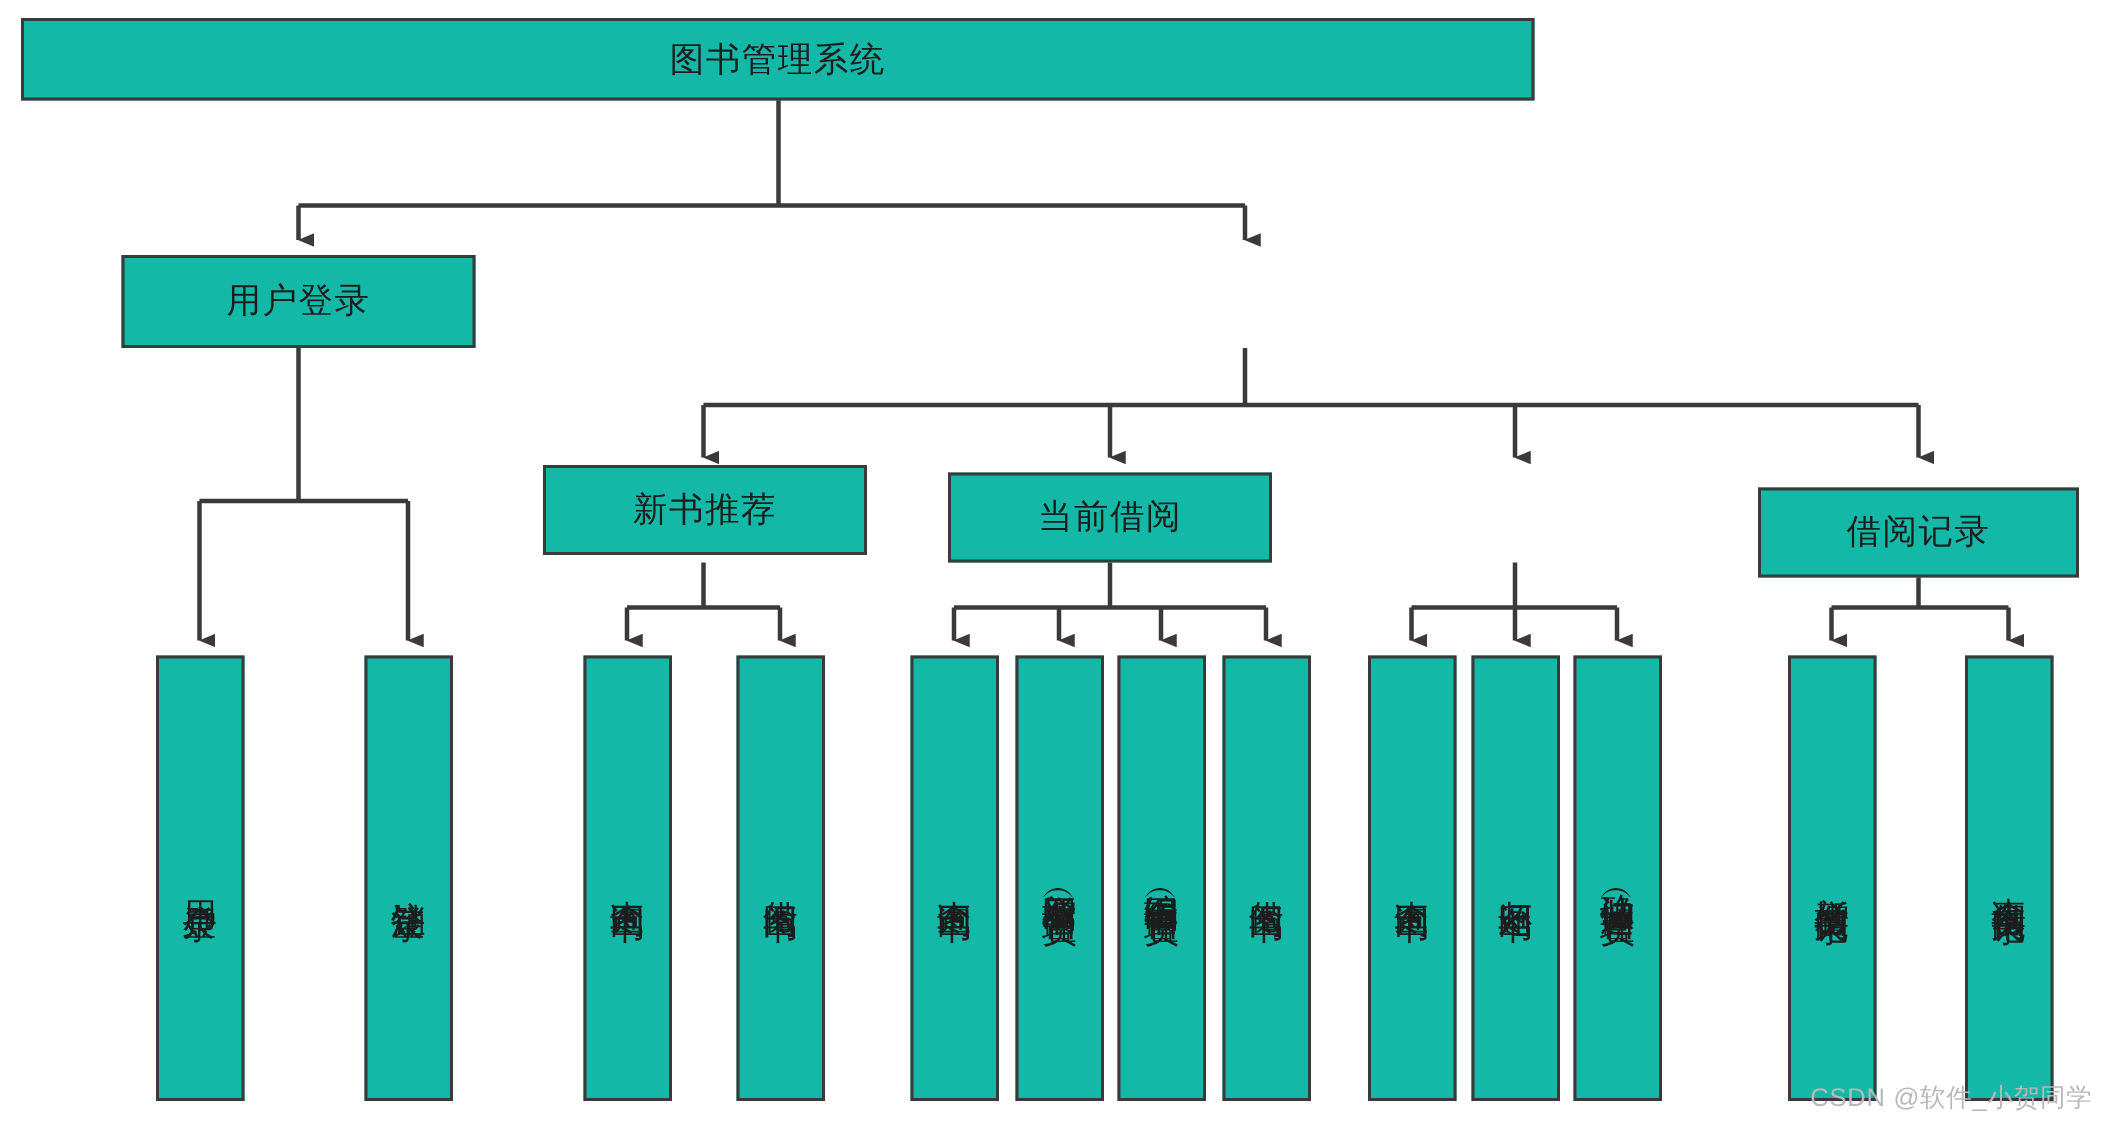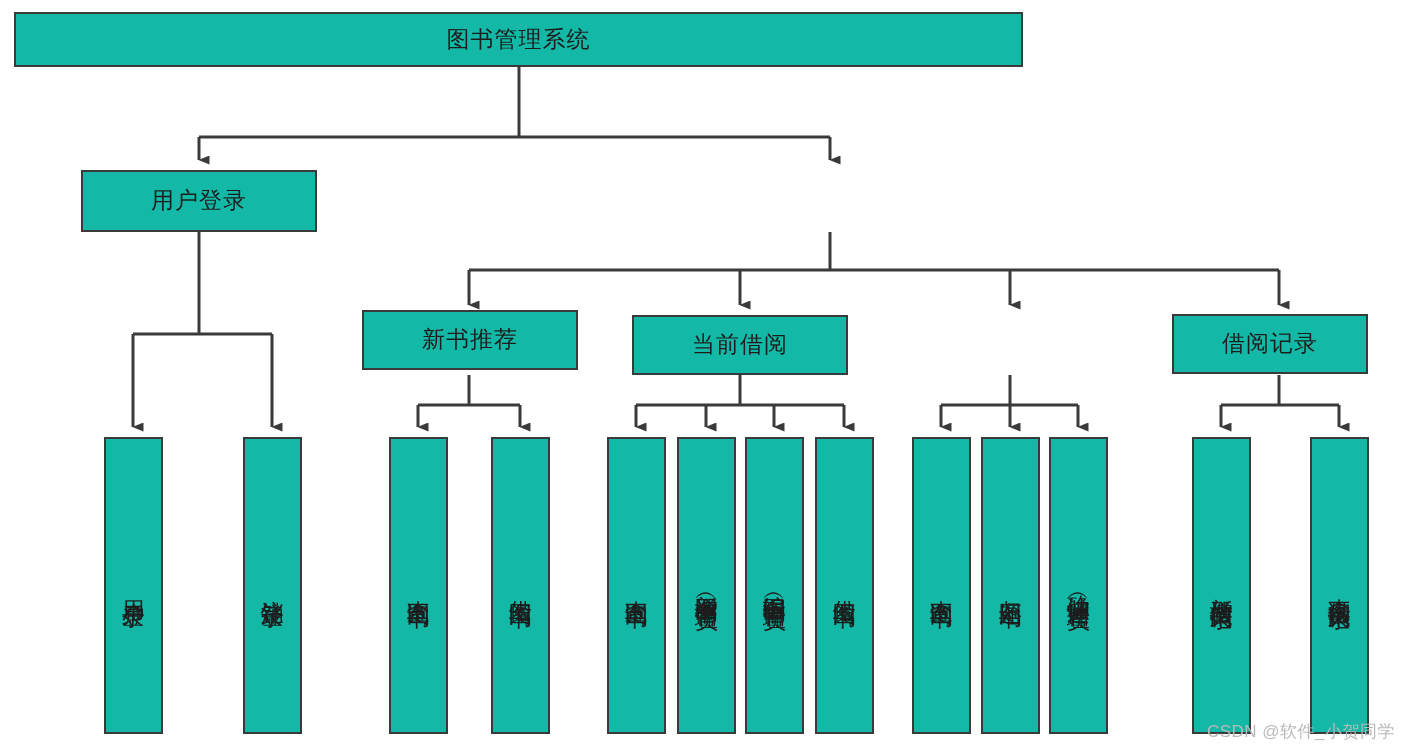--- a/index.html
+++ b/index.html
@@ -137,21 +137,21 @@
 
   <div class="node-box horizontal" style="left:362px; top:310px; width:216px; height:60px;">
     <span>新书推荐</span>
   </div>
 
   <div class="node-box horizontal" style="left:632px; top:315px; width:216px; height:60px;">
     <span>当前借阅</span>
   </div>
 
 
-  <div class="node-box horizontal" style="left:1172px; top:314px; width:196px; height:60px;">
+  <div class="node-box horizontal" style="left:1172px; top:325px; width:214px; height:60px;">
     <span>借阅记录</span>
   </div>
 
   <div class="node-box vertical" style="left:104px; top:437px; width:59px; height:297px;">
     <span class="v-label">用户登录</span>
   </div>
 
   <div class="node-box vertical" style="left:243px; top:437px; width:59px; height:297px;">
     <span class="v-label">注销登录</span>
   </div>

